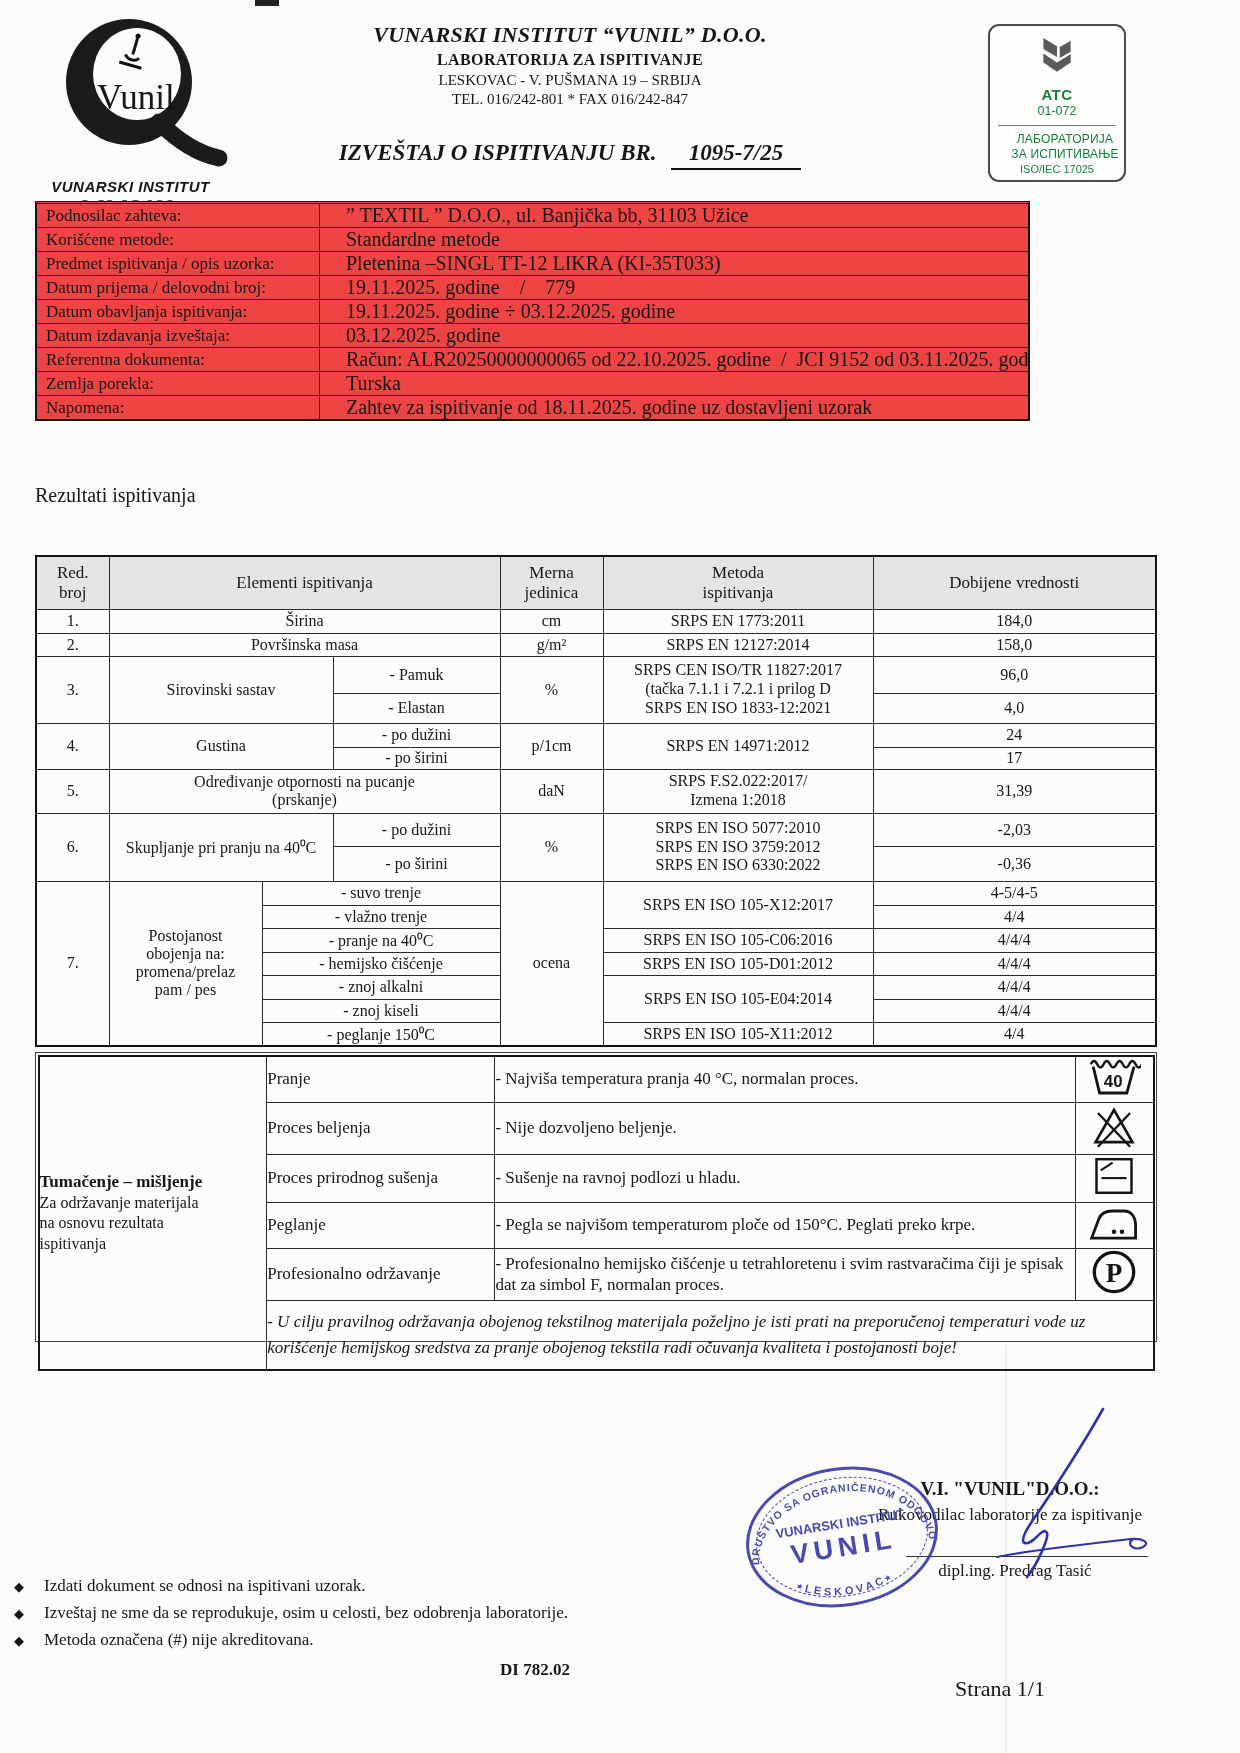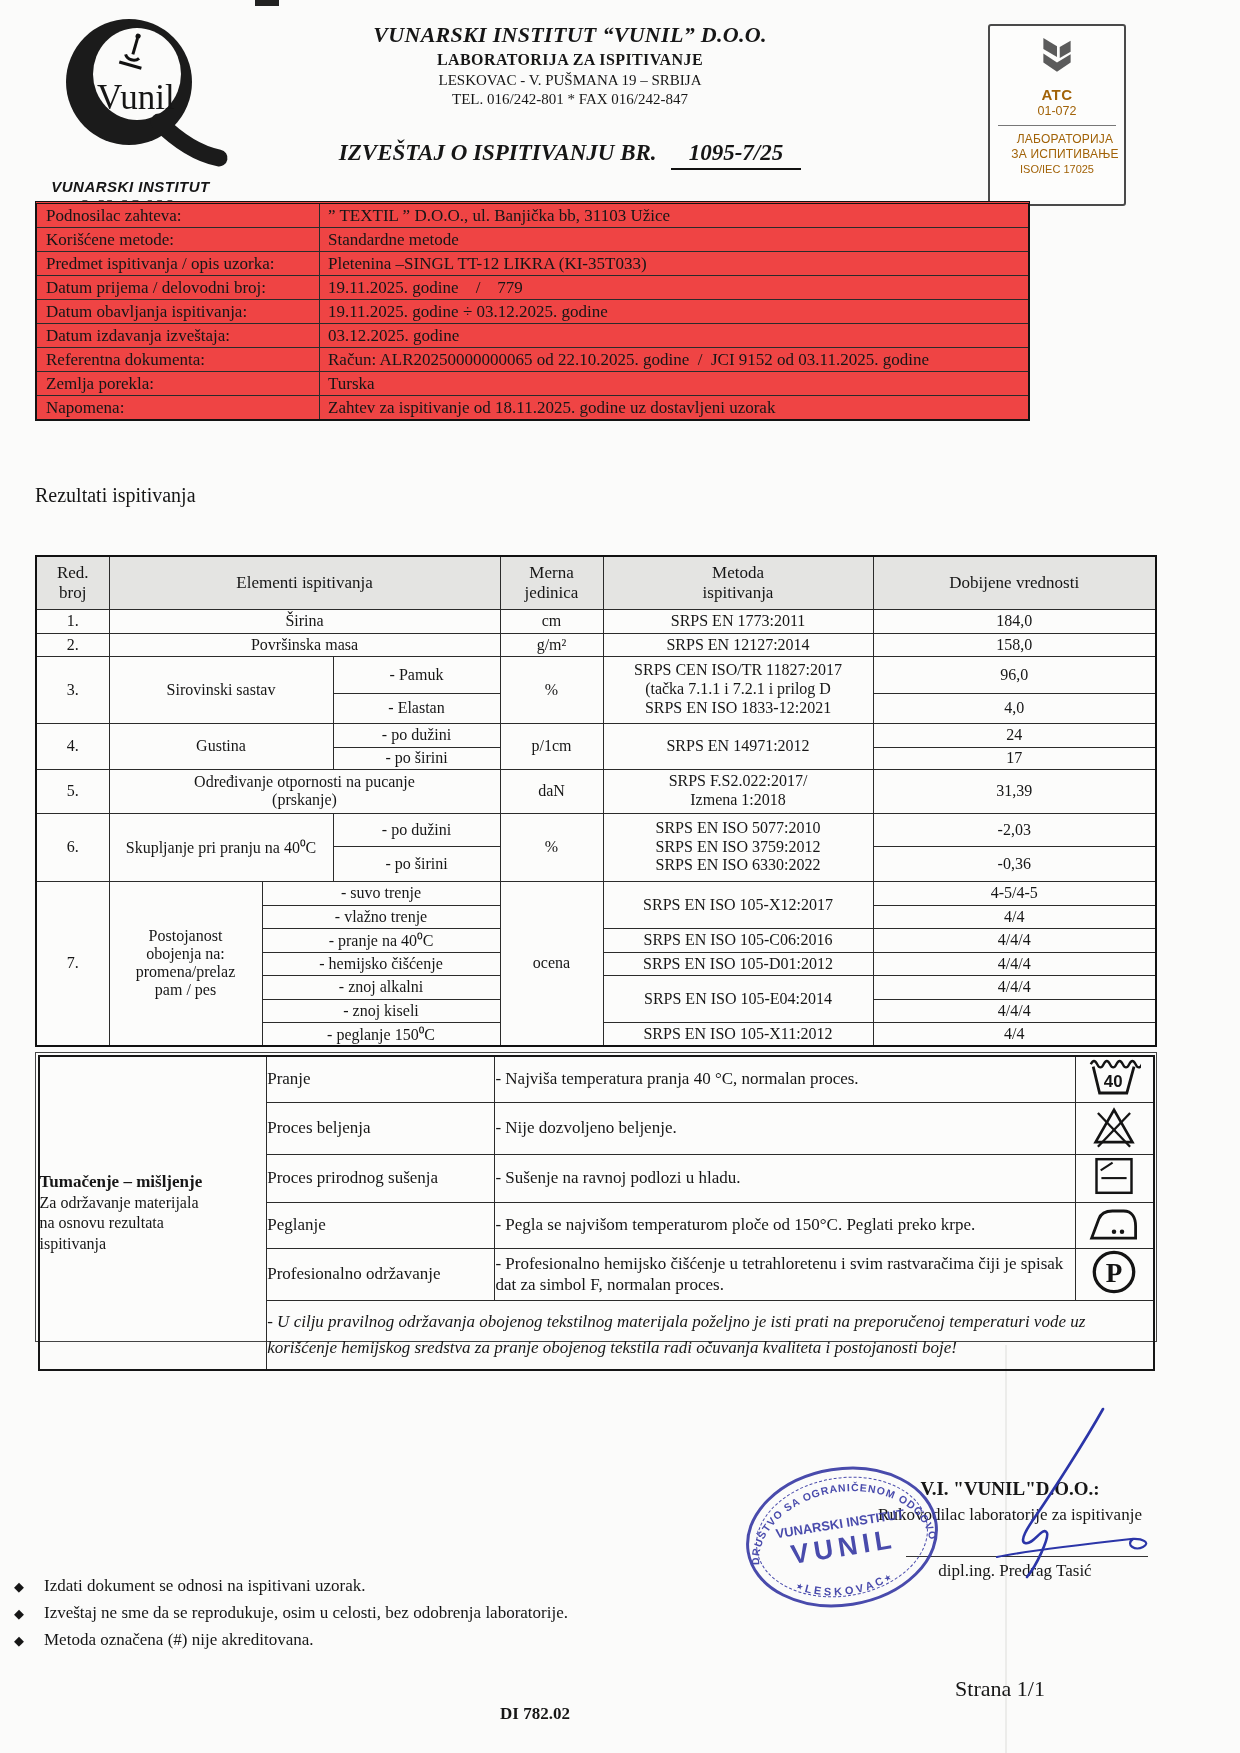--- a/index.html
+++ b/index.html
@@ -18,36 +18,36 @@
 
   .head-center{position:absolute;left:245px;top:22px;width:650px;text-align:center;}
   .org-name{font-size:22px;font-weight:bold;letter-spacing:.3px;font-style:italic;}
   .org-lab{font-size:16px;font-weight:bold;margin-top:3px;letter-spacing:.4px;}
   .org-addr{font-size:15px;margin-top:3px;}
   .org-tel{font-size:15px;margin-top:2px;}
   .report-title{position:absolute;left:230px;top:140px;width:680px;text-align:center;
                 font-size:23px;font-weight:bold;font-style:italic;}
   .report-num{display:inline-block;border-bottom:2.5px solid #111;padding:0 18px 2px 18px;margin-left:14px;}
 
-  .badge{position:absolute;left:988px;top:24px;width:138px;height:182px;border:2px solid #4a4a4a;
-         border-radius:3px;text-align:center;font-family:"Liberation Sans",sans-serif;color:#a16207;
+  .badge{position:absolute;left:988px;top:24px;width:138px;height:158px;border:2px solid #4a4a4a;
+         border-radius:11px;text-align:center;font-family:"Liberation Sans",sans-serif;color:#15803d;
          background:#fdfdfc;box-sizing:border-box;}
   .badge-atc{font-weight:bold;font-size:15px;margin-top:1px;letter-spacing:.5px;}
   .badge-num{font-size:12.5px;margin-top:1px;}
   .badge-div{border-top:1px solid #777;margin:7px 8px 6px 8px;}
   .badge-l{font-size:12px;line-height:1.25;letter-spacing:.2px;margin-left:16px;}
   .badge-iso{font-size:11px;margin-top:1px;}
 
   
   .info-table{position:absolute;left:35px;top:201px;width:995px;border:2.5px solid #141414;
               border-top:3.5px double #141414;background:#ef4444;box-sizing:border-box;}
   .info-row{display:flex;border-top:1.5px solid #2b2b2b;height:23px;align-items:center;}
   .info-row:first-child{border-top:none;}
   .info-label{width:273px;padding-left:9px;font-size:17px;flex:none;}
-  .info-value{flex:1;border-left:1.5px solid #2b2b2b;padding-left:8px;font-size:17px;
+  .info-value{flex:1;border-left:1.5px solid #2b2b2b;padding-left:26px;font-size:20px;
               white-space:pre;overflow:hidden;align-self:stretch;display:flex;align-items:center;}
 
   
   .results-heading{position:absolute;left:35px;top:484px;font-size:20px;}
   table.results{position:absolute;left:35px;top:555px;width:1120px;border-collapse:collapse;
                 table-layout:fixed;font-size:16px;background:#fcfcfb;}
   table.results td,table.results th{border:1px solid #2b2b2b;padding:0 3px;vertical-align:middle;
                 text-align:center;font-weight:normal;overflow:hidden;}
   table.results{border:2.5px solid #111;}
   table.results th{background:#e4e4e2;font-size:17px;}
@@ -76,21 +76,21 @@
   .sig-line{position:absolute;left:906px;top:1556px;width:242px;border-top:1.5px solid #333;}
   .sig-name{position:absolute;left:880px;top:1561px;width:270px;text-align:center;font-size:17px;}
   .stamp{position:absolute;left:742px;top:1462px;transform:rotate(-9deg);opacity:.92;}
   .signature-ink{position:absolute;left:935px;top:1405px;pointer-events:none;}
 
   
   .foot-bullets{position:absolute;left:14px;top:1576px;font-size:17px;}
   .foot-bullet-row{display:flex;margin-bottom:7px;align-items:baseline;}
   .foot-diamond{width:30px;font-size:13px;flex:none;}
   .doc-code{position:absolute;left:460px;top:1660px;width:150px;text-align:center;
-            font-weight:bold;font-size:17px;margin-top:44px;}
+            font-weight:bold;font-size:17px;}
   .page-num{position:absolute;left:940px;top:1676px;width:120px;text-align:center;font-size:22px;}
 </style>
 </head>
 <body>
 
 <div class="page">
   <div class="scan-mark"></div>
   <div class="scan-crease"></div>
 
   <div class="logo-block">

